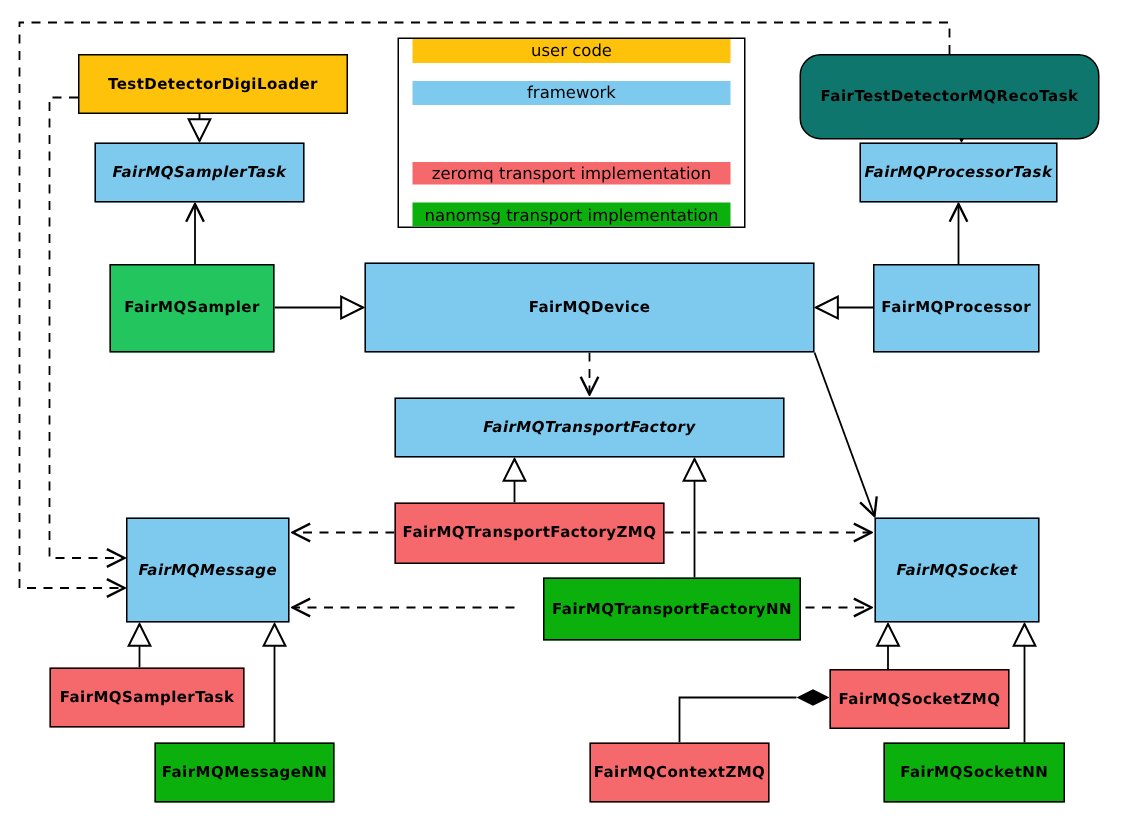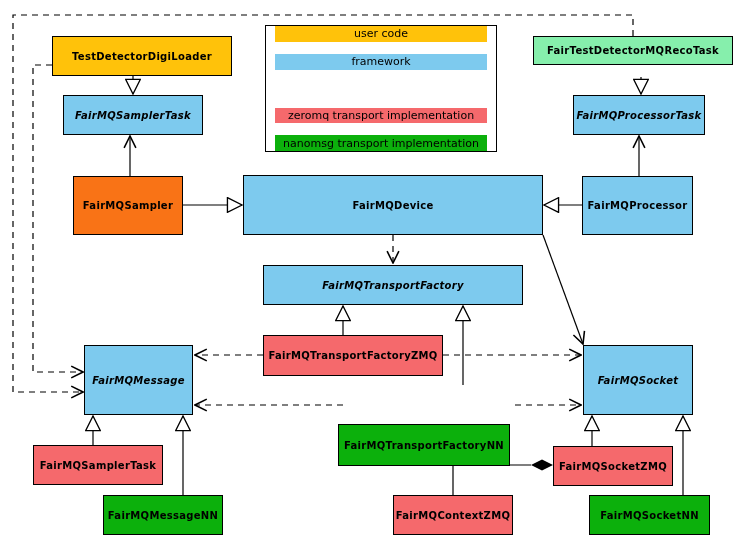--- a/index.html
+++ b/index.html
@@ -69,33 +69,33 @@
   </svg>
 
   <div id="legend">
     <div class="legend-item" style="background: rgb(255, 194, 10);">user code</div>
     <div class="legend-item" style="background: rgb(125, 202, 238);">framework</div>
     <div class="legend-item" style="background: rgb(245, 105, 108); margin-top: 26px;">zeromq transport implementation</div>
     <div class="legend-item" style="background: rgb(12, 176, 12);">nanomsg transport implementation</div>
   </div>
 
   <div class="node" style="left: 52px; top: 36px; width: 180px; height: 40px; background: rgb(255, 194, 10);">TestDetectorDigiLoader</div>
-  <div class="node" style="left: 533px; top: 36px; width: 200px; height: 29px; background: #86efac;">FairTestDetectorMQRecoTask</div>
+  <div class="node" style="left: 533px; top: 36px; width: 200px; height: 57px; background: #0f766e; border-radius: 14px;">FairTestDetectorMQRecoTask</div>
 
   <div class="node abstract" style="left: 63px; top: 95px; width: 140px; height: 40px; background: rgb(125, 202, 238);">FairMQSamplerTask</div>
   <div class="node abstract" style="left: 573px; top: 95px; width: 132px; height: 40px; background: rgb(125, 202, 238);">FairMQProcessorTask</div>
 
-  <div class="node" style="left: 73px; top: 176px; width: 110px; height: 59px; background: #f97316;">FairMQSampler</div>
+  <div class="node" style="left: 73px; top: 176px; width: 110px; height: 59px; background: #22c55e;">FairMQSampler</div>
   <div class="node" style="left: 243px; top: 175px; width: 300px; height: 60px; background: rgb(125, 202, 238);">FairMQDevice</div>
   <div class="node" style="left: 582px; top: 176px; width: 111px; height: 59px; background: rgb(125, 202, 238);">FairMQProcessor</div>
 
   <div class="node abstract" style="left: 263px; top: 265px; width: 260px; height: 40px; background: rgb(125, 202, 238);">FairMQTransportFactory</div>
 
   <div class="node" style="left: 263px; top: 335px; width: 180px; height: 41px; background: rgb(245, 105, 108);">FairMQTransportFactoryZMQ</div>
-  <div class="node" style="left: 338px; top: 385px; width: 172px; height: 42px; background: rgb(12, 176, 12); margin-top: 39px;">FairMQTransportFactoryNN</div>
+  <div class="node" style="left: 362px; top: 385px; width: 172px; height: 42px; background: rgb(12, 176, 12);">FairMQTransportFactoryNN</div>
 
   <div class="node abstract" style="left: 84px; top: 345px; width: 109px; height: 70px; background: rgb(125, 202, 238);">FairMQMessage</div>
   <div class="node abstract" style="left: 583px; top: 345px; width: 110px; height: 70px; background: rgb(125, 202, 238);">FairMQSocket</div>
 
   <div class="node" style="left: 33px; top: 445px; width: 130px; height: 40px; background: rgb(245, 105, 108);">FairMQSamplerTask</div>
   <div class="node" style="left: 103px; top: 495px; width: 120px; height: 40px; background: rgb(12, 176, 12);">FairMQMessageNN</div>
 
   <div class="node" style="left: 393px; top: 495px; width: 120px; height: 40px; background: rgb(245, 105, 108);">FairMQContextZMQ</div>
   <div class="node" style="left: 553px; top: 446px; width: 120px; height: 40px; background: rgb(245, 105, 108);">FairMQSocketZMQ</div>
   <div class="node" style="left: 589px; top: 495px; width: 121px; height: 40px; background: rgb(12, 176, 12);">FairMQSocketNN</div>

